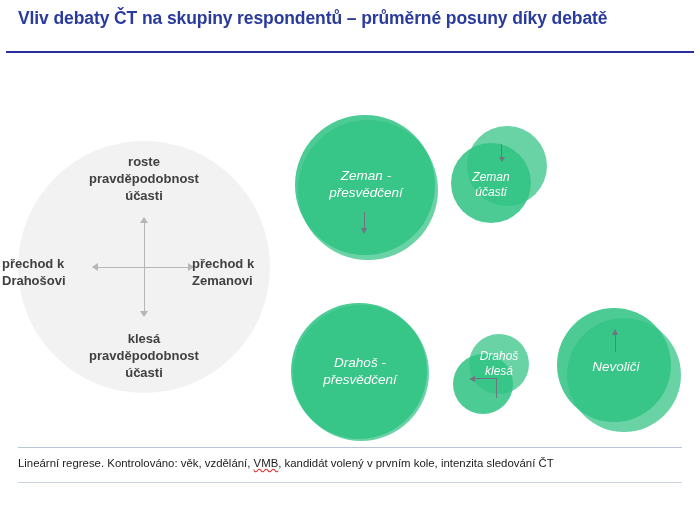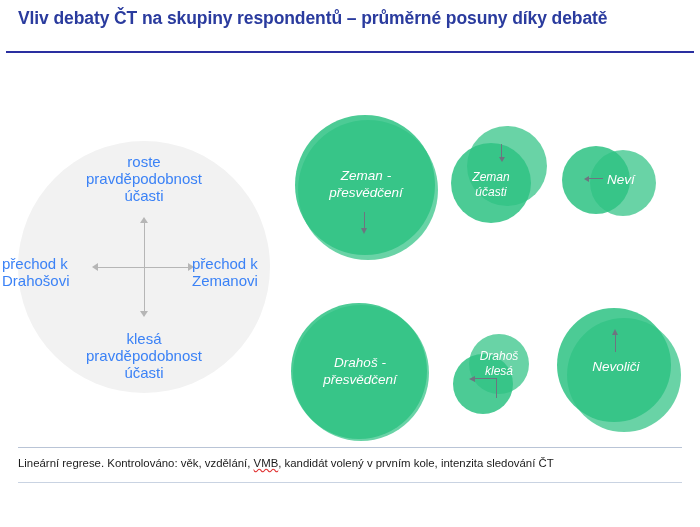--- a/index.html
+++ b/index.html
@@ -24,22 +24,22 @@
     background:#2A2FA0;
   }
 
   
   #legend-wrap{position:absolute;left:18px;top:141px;width:252px;height:252px;}
   #legend-circle{
     position:absolute;left:0;top:0;width:252px;height:252px;
     border-radius:50%;background:#F2F2F2;
   }
   .legend-label{
-    position:absolute;color:#3b82f6;font-size:15px;line-height:17px;
-    text-align:center;white-space:pre-line;
+    position:absolute;color:#404040;font-size:13px;line-height:17px;
+    text-align:center;white-space:pre-line;font-weight:bold;
   }
   #legend-top{left:26px;top:12px;width:200px;}
   #legend-bottom{left:26px;top:189px;width:200px;}
   #legend-left{left:-16px;top:114px;width:96px;text-align:left;}
   #legend-right{left:174px;top:114px;width:110px;text-align:left;}
 
   .axis-line{position:absolute;background:#B6B6B6;}
   #axis-v{left:125.5px;top:79px;width:1px;height:94px;}
   #axis-h{left:78px;top:125.5px;width:96px;height:1px;}
   .axis-head{position:absolute;width:0;height:0;}
@@ -150,29 +150,20 @@
     <div class="bub before" style="left:16px;top:0px;width:80px;height:80px;"></div>
     <div class="bub after" style="left:0px;top:17px;width:80px;height:80px;"></div>
     <div class="bub-label small" style="left:2px;top:44px;width:76px;">Zeman
 účasti</div>
     <div class="shift" style="left:46px;top:18px;width:10px;height:20px;">
       <div class="stem" style="left:4px;top:0;width:1.4px;height:15px;"></div>
       <div class="head" style="left:1.5px;top:13px;border-left:3px solid transparent;border-right:3px solid transparent;border-top:5px solid #6E7480;"></div>
     </div>
   </div>
 
-  <div class="bubble-group" style="left:562px;top:146px;width:100px;height:72px;">
-    <div class="bub before" style="left:28px;top:4px;width:66px;height:66px;"></div>
-    <div class="bub after" style="left:0px;top:0px;width:68px;height:68px;"></div>
-    <div class="bub-label" style="left:26px;top:25px;width:66px;">Neví</div>
-    <div class="shift" style="left:22px;top:28px;width:22px;height:10px;">
-      <div class="stem" style="left:5px;top:4px;width:14px;height:1.4px;"></div>
-      <div class="head" style="left:0px;top:1.5px;border-top:3px solid transparent;border-bottom:3px solid transparent;border-right:5px solid #6E7480;"></div>
-    </div>
-  </div>
 
   <div class="bubble-group" style="left:290px;top:302px;width:154px;height:140px;">
     <div class="bub before" style="left:3px;top:3px;width:136px;height:136px;"></div>
     <div class="bub after" style="left:1px;top:1px;width:136px;height:136px;"></div>
     <div class="bub-label" style="left:0px;top:52px;width:140px;">Drahoš -
 přesvědčení</div>
   </div>
 
   <div class="bubble-group" style="left:453px;top:334px;width:84px;height:86px;">
     <div class="bub before" style="left:16px;top:0px;width:60px;height:60px;"></div>

